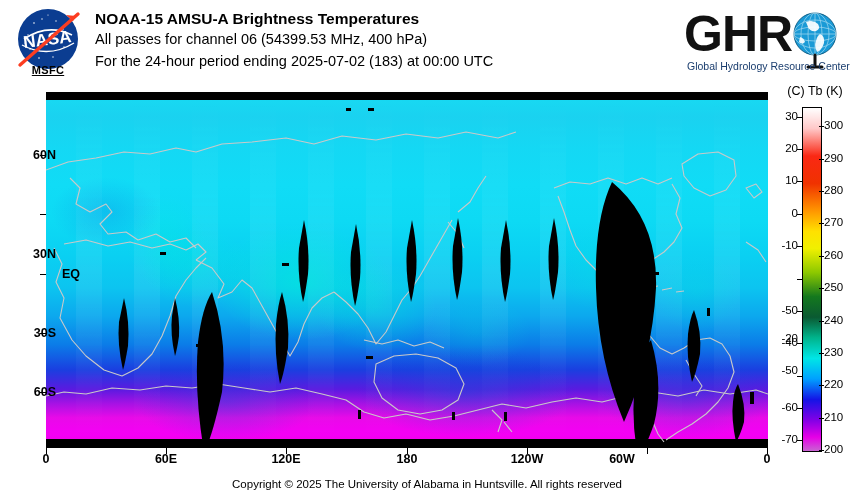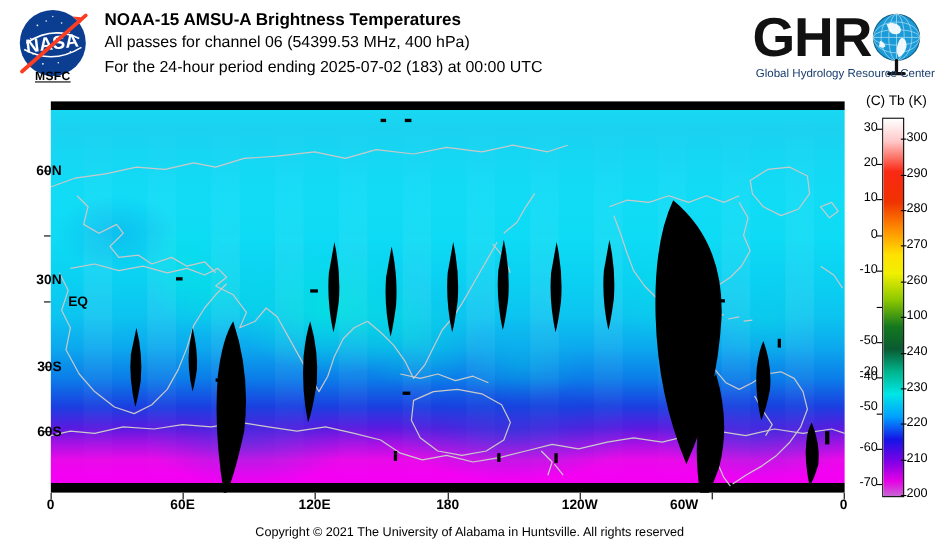--- a/index.html
+++ b/index.html
@@ -375,27 +375,27 @@
     <div class="cr" style="top: 119.415px;">300</div>
     <div class="cbtick" style="left: 819px; top: 126.415px;"></div>
     <div class="cr" style="top: 151.774px;">290</div>
     <div class="cbtick" style="left: 819px; top: 158.774px;"></div>
     <div class="cr" style="top: 184.132px;">280</div>
     <div class="cbtick" style="left: 819px; top: 191.132px;"></div>
     <div class="cr" style="top: 216.491px;">270</div>
     <div class="cbtick" style="left: 819px; top: 223.491px;"></div>
     <div class="cr" style="top: 248.849px;">260</div>
     <div class="cbtick" style="left: 819px; top: 255.849px;"></div>
-    <div class="cr" style="top: 281.208px;">100</div>
+    <div class="cr" style="top: 281.208px;">250</div>
     <div class="cbtick" style="left: 819px; top: 288.208px;"></div>
     <div class="cr" style="top: 313.566px;">240</div>
     <div class="cbtick" style="left: 819px; top: 320.566px;"></div>
     <div class="cr" style="top: 345.925px;">230</div>
     <div class="cbtick" style="left: 819px; top: 352.925px;"></div>
     <div class="cr" style="top: 378.283px;">220</div>
     <div class="cbtick" style="left: 819px; top: 385.283px;"></div>
     <div class="cr" style="top: 410.642px;">210</div>
     <div class="cbtick" style="left: 819px; top: 417.642px;"></div>
     <div class="cr" style="top: 443px;">200</div>
     <div class="cbtick" style="left: 819px; top: 450px;"></div>
   </div>
 
-<div id="copyright">Copyright © 2021 The University of Alabama in Huntsville.  All rights reserved</div>
+<div id="copyright">Copyright © 2025 The University of Alabama in Huntsville.  All rights reserved</div>
 
 </body></html>

